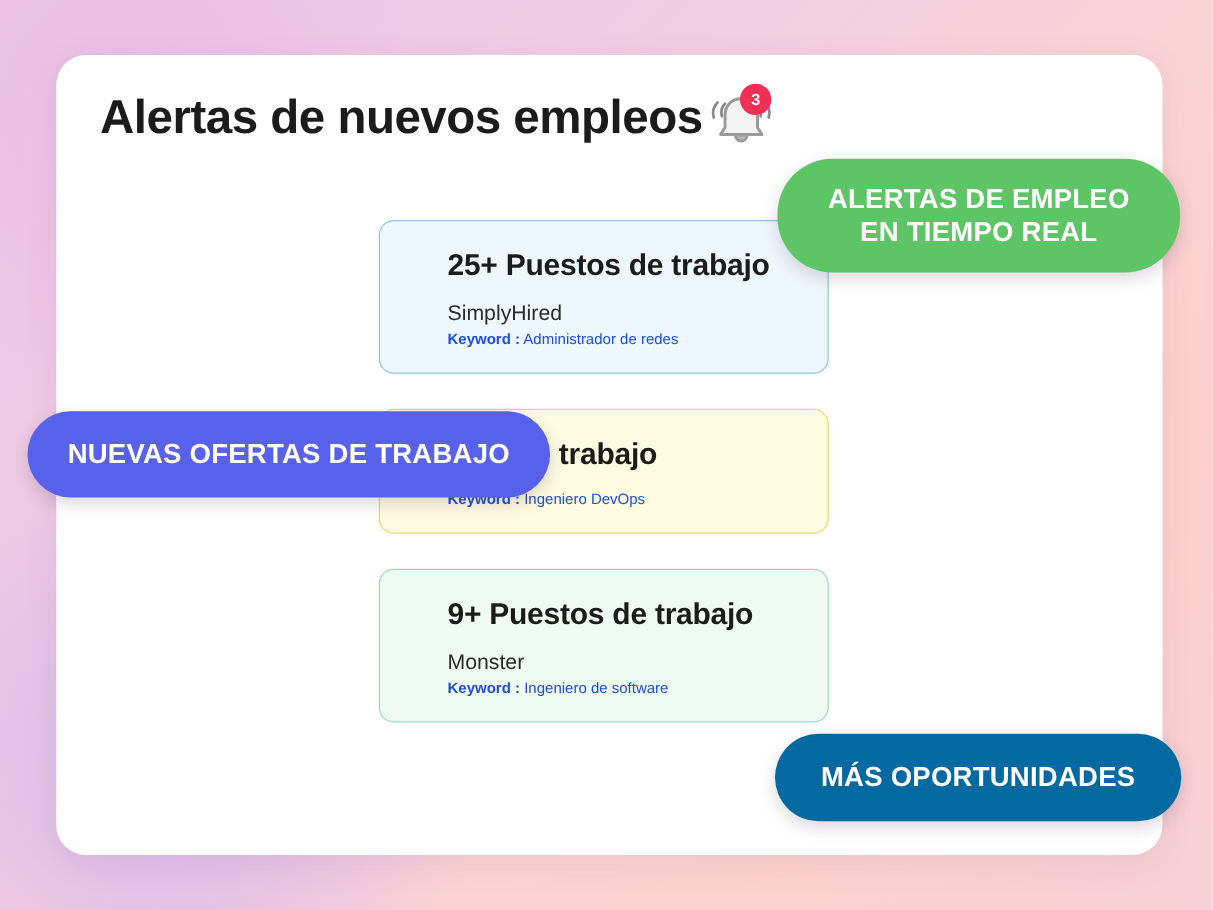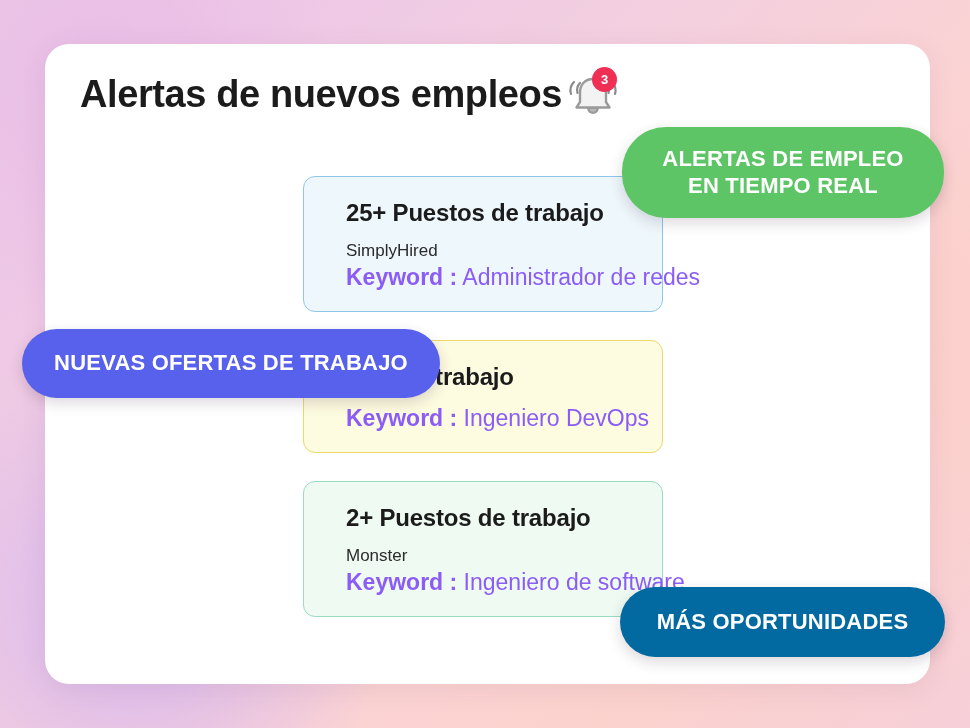--- a/index.html
+++ b/index.html
@@ -114,21 +114,21 @@
     position: absolute;
     left: 258px;
     top: 132px;
     width: 360px;
   }
 
   .alert-card {
     width: 360px;
     border-radius: 12px;
     border: 1.5px solid #cccccc;
-    padding: 22px 0 20px 42px;
+    padding: 22px 0 20px 54px;
     margin-bottom: 28px;
     position: relative;
   }
 
   .alert-card.blue   { background: #eef7fc; border-color: #8ec6e8; }
   .alert-card.yellow { background: #fdfbe0; border-color: #ecd96a; }
   .alert-card.green  { background: #eefaf2; border-color: #9adcc0; }
 
   .card-count {
     font-size: 24px;
@@ -139,22 +139,22 @@
     white-space: nowrap;
   }
 
   .card-source {
     font-size: 17px;
     color: #2b2b2b;
     margin-bottom: 3px;
   }
 
   .card-keyword {
-    font-size: 23px;
-    color: #8b5cf6;
+    font-size: 12px;
+    color: #1d4ed8;
     white-space: nowrap;
   }
   .card-keyword .kw-label { font-weight: bold; }
 
   
   .pill {
     position: absolute;
     display: flex;
     align-items: center;
     justify-content: center;
@@ -239,21 +239,21 @@
 
     <div class="alert-card yellow">
       <div class="card-count">stos de trabajo</div>
       <div class="card-keyword">
         <span class="kw-label">Keyword :</span>
         <span>Ingeniero DevOps</span>
       </div>
     </div>
 
     <div class="alert-card green">
-      <div class="card-count">2+ Puestos de trabajo</div>
+      <div class="card-count">9+ Puestos de trabajo</div>
       <div class="card-source">Monster</div>
       <div class="card-keyword">
         <span class="kw-label">Keyword :</span>
         <span>Ingeniero de software</span>
       </div>
     </div>
 
   </div>
 </div>
 

